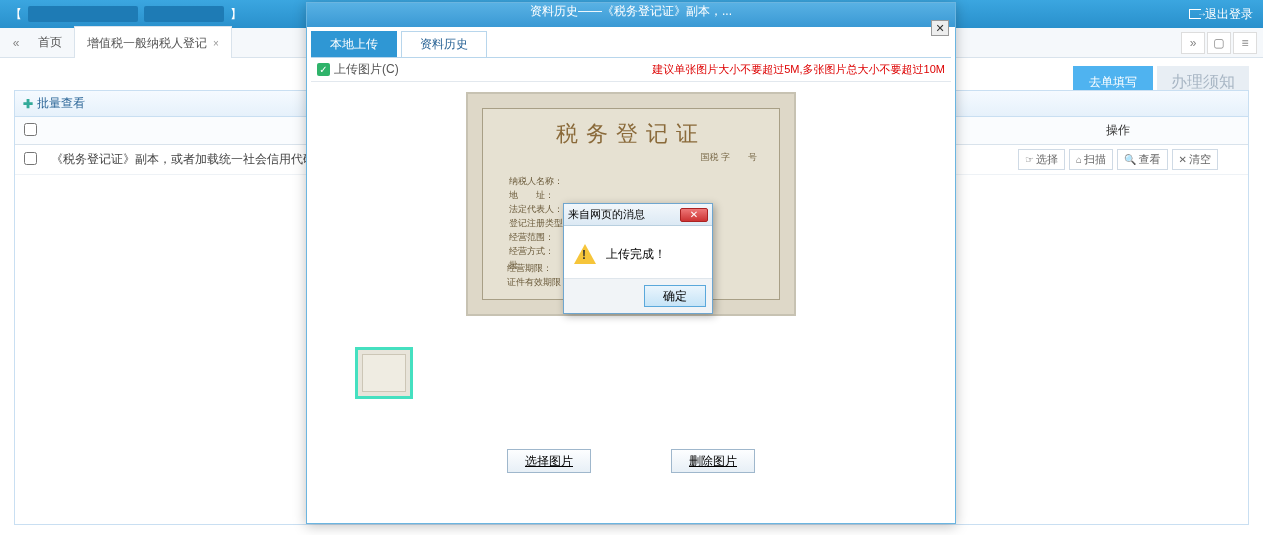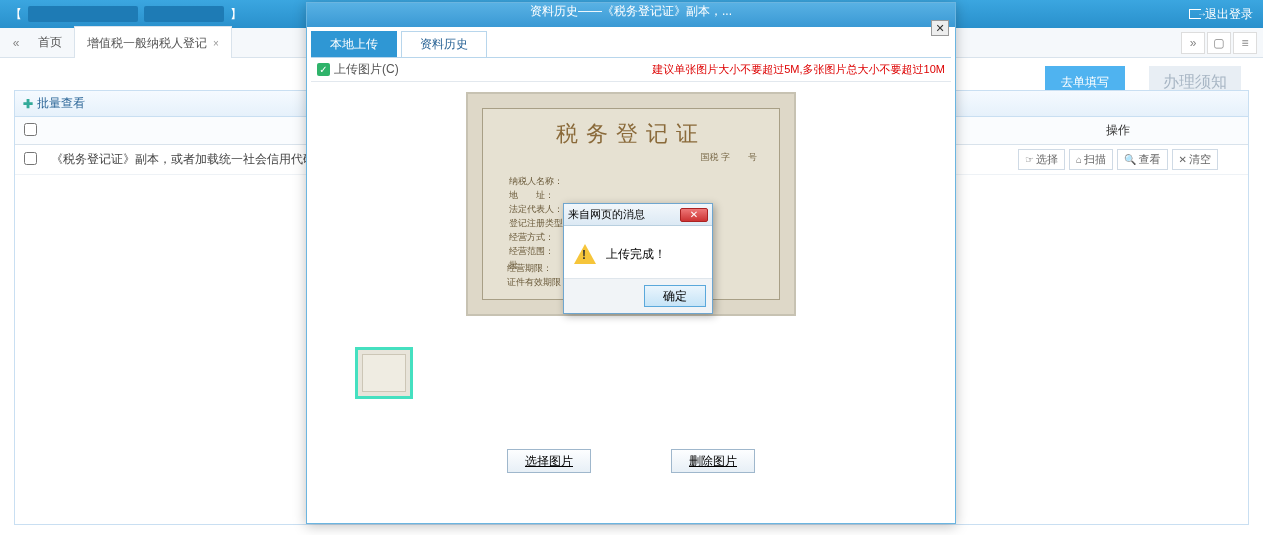--- a/index.html
+++ b/index.html
@@ -14,21 +14,21 @@
 
 .tabbar { height: 30px; background: #f5f8fb; border-bottom: 1px solid #d9e3ec; display: flex; align-items: center; padding: 0 6px; }
 .tab-nav { width: 20px; text-align: center; color: #888; cursor: pointer; }
 .tab { padding: 8px 12px; color: #555; cursor: pointer; position: relative; }
 .tab.active { background: #fff; border: 1px solid #d9e3ec; border-bottom: 1px solid #fff; margin-bottom: -1px; }
 .tab-close { margin-left: 6px; color: #999; font-size: 10px; }
 .tabbar-right { margin-left: auto; display: flex; gap: 2px; }
 .tabbar-icon { width: 24px; height: 22px; border: 1px solid #ddd; background: #fff; display: flex; align-items: center; justify-content: center; color: #888; cursor: pointer; }
 
 .main-area { position: absolute; top: 58px; left: 0; right: 0; bottom: 0; background: #fff; }
-.action-bar { position: absolute; top: 8px; right: 22px; display: flex; gap: 24px; }
+.action-bar { position: absolute; top: 8px; right: 14px; display: flex; gap: 4px; }
 .btn-primary { background: #4fb3f0; color: #fff; border: none; padding: 6px 16px; font-size: 12px; cursor: pointer; }
 .btn-disabled { background: #e8eef4; color: #a8b6c4; border: none; padding: 6px 14px; font-size: 16px; }
 
 .panel { position: absolute; top: 32px; left: 14px; right: 14px; bottom: 10px; border: 1px solid #c9dff2; background: #fff; }
 .panel-header { height: 26px; background: linear-gradient(#f5faff, #e6f1fb); border-bottom: 1px solid #c9dff2; display: flex; align-items: center; padding: 0 8px; color: #2a6496; gap: 4px; }
 .plus-icon { color: #3a9; font-weight: bold; }
 .table-head { height: 28px; border-bottom: 1px solid #d9e3ec; display: flex; align-items: center; background: #fafcfe; }
 .th-check { width: 30px; text-align: center; }
 .th-name { flex: 1; text-align: center; color: #333; }
 .th-ops { width: 260px; text-align: center; color: #333; }
@@ -167,22 +167,22 @@
       <div class="preview-area">
         <div class="cert-img">
           <div class="cert-inner">
             <div class="cert-title">税务登记证</div>
             <div class="cert-sub"><span>国税 字</span>　　<span>号</span></div>
             <div class="cert-fields">
               <div>纳税人名称：</div>
               <div>地　　址：</div>
               <div>法定代表人：</div>
               <div>登记注册类型：</div>
+              <div>经营范围：</div>
               <div>经营方式：</div>
-              <div>经营范围：</div>
               <div>批</div>
             </div>
             <div class="cert-bottom">
               <div>经营期限：</div>
               <div>证件有效期限：</div>
             </div>
           </div>
         </div>
       </div>
 

